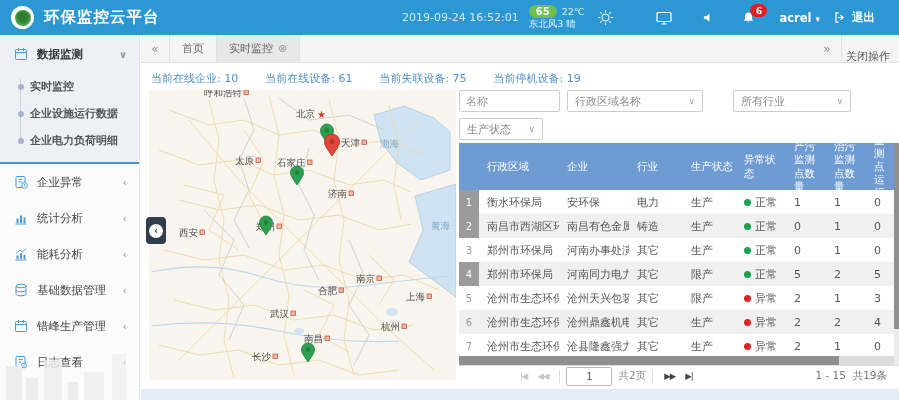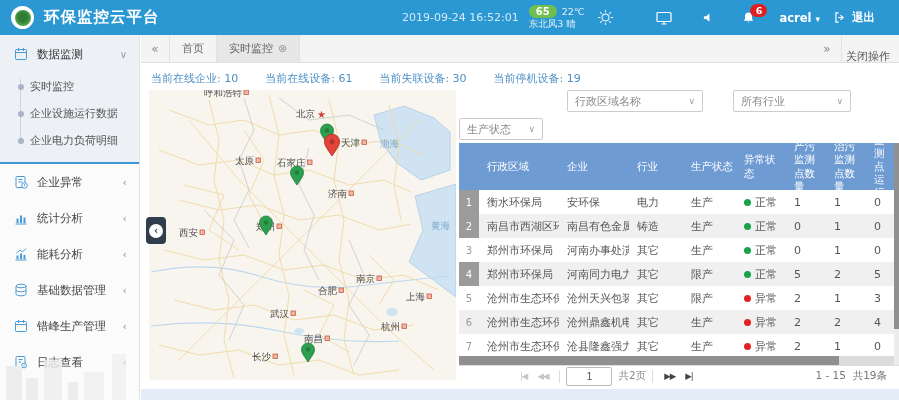--- a/index.html
+++ b/index.html
@@ -17,21 +17,21 @@
   .aqi-badge{background:#6fbf50;color:#fff;border-radius:8px;padding:0 7px;font-size:10px;font-weight:bold;line-height:13px;}
   .sun{margin:0 14px 0 6px;display:flex;}
   .tb-icon{display:flex;align-items:center;justify-content:center;width:26px;height:100%;cursor:pointer;}
   .bell-wrap{position:relative;}
   .bell-badge{position:absolute;top:4px;left:15px;background:#e02020;color:#fff;border-radius:8px;min-width:9px;padding:0 4px;height:13px;line-height:13px;font-size:9.5px;text-align:center;font-weight:bold;}
   .user{font-size:11.5px;font-weight:bold;margin:0 14px 0 18px;cursor:pointer;}
   .user .caret{font-size:9px;font-weight:normal;}
   .logout{display:flex;align-items:center;gap:5px;font-size:11.5px;font-weight:bold;margin-right:24px;cursor:pointer;}
   
   .sidebar{position:absolute;left:0;top:35px;width:140px;bottom:0;background:#fbfbfb;border-right:1px solid #e4e4e4;box-sizing:border-box;overflow:hidden;}
-  .side-group{background:#edf1f6;border-bottom:2px solid #3e97d4;position:relative;padding-bottom:8px;}
+  .side-group{background:#edf1f6;border-bottom:2px solid #3e97d4;position:relative;padding-bottom:8px;font-weight:bold;}
   .side-parent{display:flex;align-items:center;height:38px;padding:0 12px 0 14px;font-size:11.5px;color:#333;cursor:pointer;}
   .side-parent .chev{margin-left:auto;color:#999;font-size:10px;}
   .side-icon{width:15px;color:#4a9bd5;display:flex;margin-right:8px;flex:0 0 auto;}
   .side-line{position:absolute;left:20px;top:44px;width:1px;height:62px;background:#c9d4e2;}
   .side-child{display:flex;align-items:center;height:27px;padding-left:30px;font-size:11px;color:#555;cursor:pointer;position:relative;}
   .side-child .dot{position:absolute;left:17.5px;width:6px;height:6px;border-radius:50%;background:#a9b3c9;}
   .side-item{display:flex;align-items:center;height:36px;padding:0 12px 0 14px;font-size:11.5px;color:#444;cursor:pointer;}
   .side-item .chev{margin-left:auto;color:#999;font-size:11px;}
   .watermark{position:absolute;left:0;bottom:0;width:140px;height:80px;pointer-events:none;}
   .wm-b{position:absolute;background:#ededed;}
@@ -260,21 +260,21 @@
     <div class="tabbar-right">
       <span class="tb-arrow">»</span>
       <span class="close-ops">关闭操作</span>
     </div>
   </div>
 
   <div class="content">
     <div class="stats" id="stats">
         <span>当前在线企业: 10</span>
         <span>当前在线设备: 61</span>
-        <span>当前失联设备: 30</span>
+        <span>当前失联设备: 75</span>
         <span>当前停机设备: 19</span>
       </div>
 
     <div class="map" id="map">
         <svg viewBox="0 0 307 290" width="307" height="290">
           <path d="M225,25 L255,16 L285,28 L301,42 L301,80 L272,90 L248,73 L232,52 Z" fill="#cfe3f2" stroke="#aecbe4" stroke-width="0.8"></path>
           <path d="M266,106 L307,94 L307,207 L260,172 L274,140 Z" fill="#cfe3f2" stroke="#aecbe4" stroke-width="0.8"></path>
           <ellipse cx="243" cy="222" rx="6" ry="4" fill="#cfe3f2"></ellipse>
           <ellipse cx="150" cy="241" rx="5" ry="3" fill="#cfe3f2"></ellipse>
           <g stroke="#bdd8ee" stroke-width="1.2" fill="none">
@@ -358,20 +358,21 @@
             <path d="M0 0C-4.2 -6.5 -6.5 -9 -6.5 -12.5a6.5 6.5 0 1 1 13 0C6.5 -9 4.2 -6.5 0 0Z" fill="#2ca04e" stroke="#1d7a38" stroke-width="0.8"></path>
             <circle cx="0" cy="-12.5" r="2.2" fill="rgba(0,0,0,0.22)"></circle>
           </g>
         </svg>
       <div class="map-collapse">
         <span class="cc">‹</span>
       </div>
     </div>
 
     <div class="panel">
+      <input id="f-name" class="f-input" placeholder="名称" style="">
       <div id="f-region" class="f-select">
         <span>行政区域名称</span>
           <span class="arr">∨</span>
       </div>
       <div id="f-industry" class="f-select">
         <span>所有行业</span>
           <span class="arr">∨</span>
       </div>
       <div id="f-prod" class="f-select">
         <span>生产状态</span>

